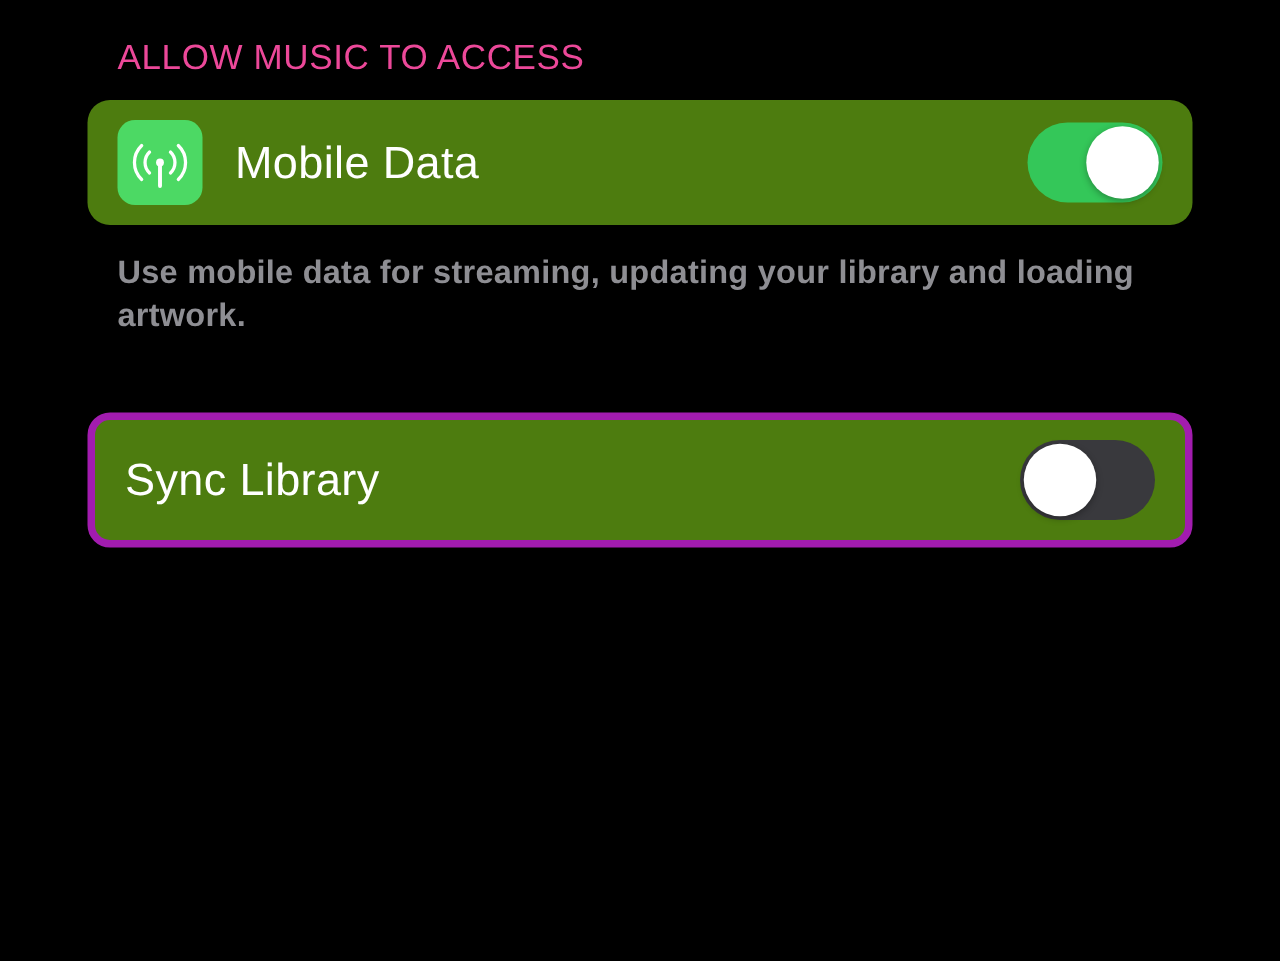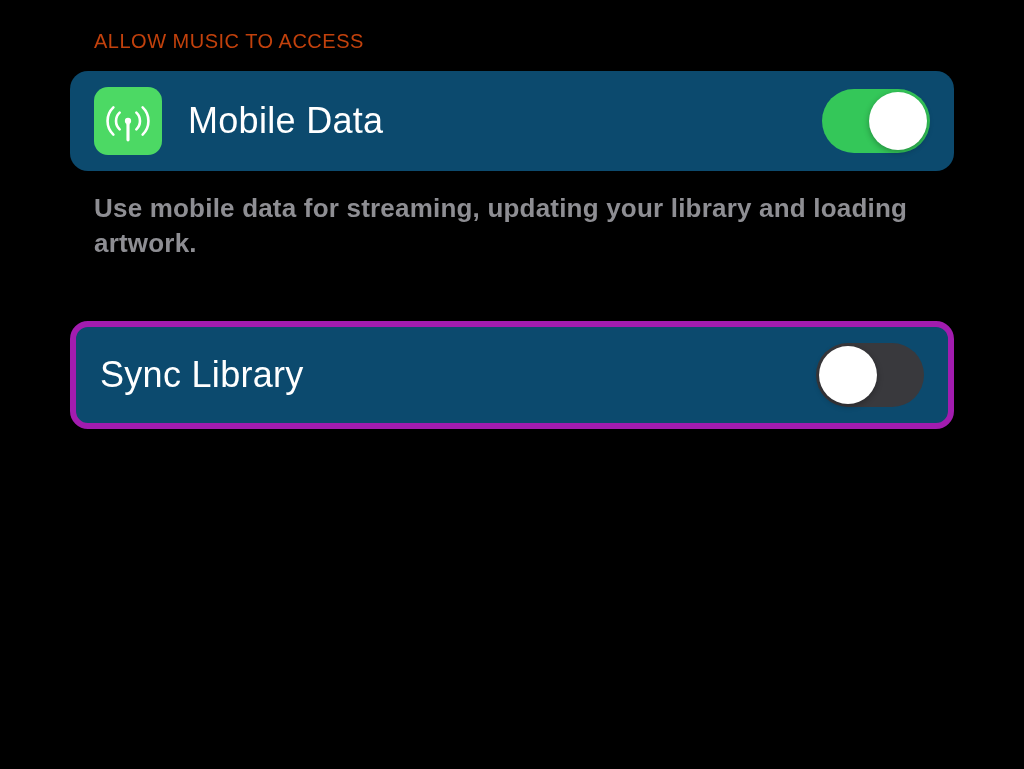--- a/index.html
+++ b/index.html
@@ -9,30 +9,30 @@
     }
     body {
       background: #000000;
       font-family: -apple-system, BlinkMacSystemFont, "Segoe UI", Helvetica, Arial, sans-serif;
       width: 1024px;
       height: 769px;
       padding: 30px 70px;
       color: #ffffff;
     }
     .section-header {
-      color: #c2410c;
-      font-size: 20px;
+      color: #ec4899;
+      font-size: 28px;
       font-weight: 400;
       letter-spacing: 0.5px;
       margin-bottom: 18px;
       margin-left: 24px;
       text-transform: uppercase;
     }
     .row {
-      background: #0c4a6e;
+      background: #4d7c0f;
       border-radius: 18px;
       display: flex;
       align-items: center;
       padding: 16px 24px;
       min-height: 100px;
     }
     .row-highlighted {
       border: 6px solid #a21caf;
     }
     .icon-box {

